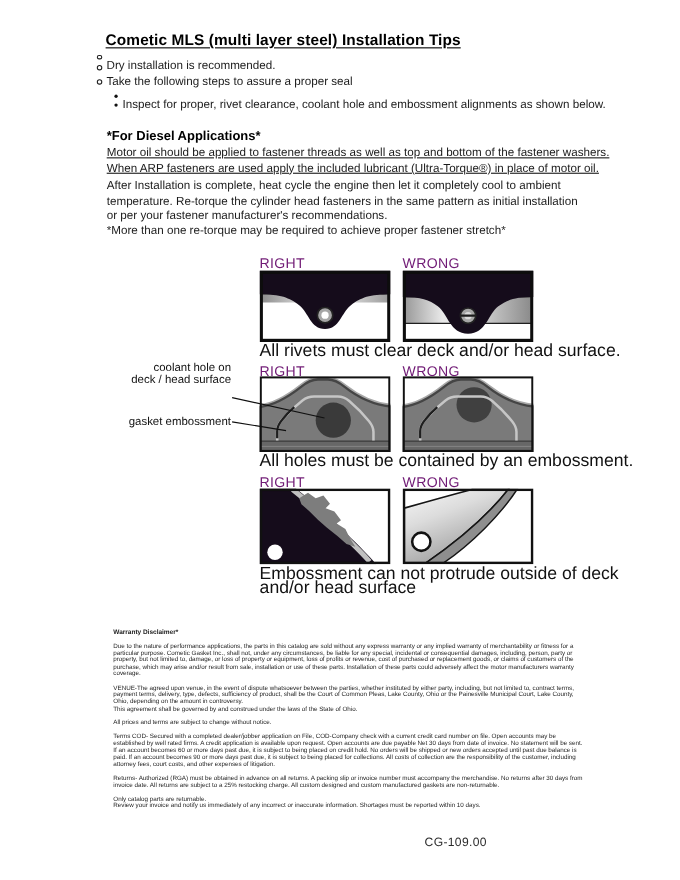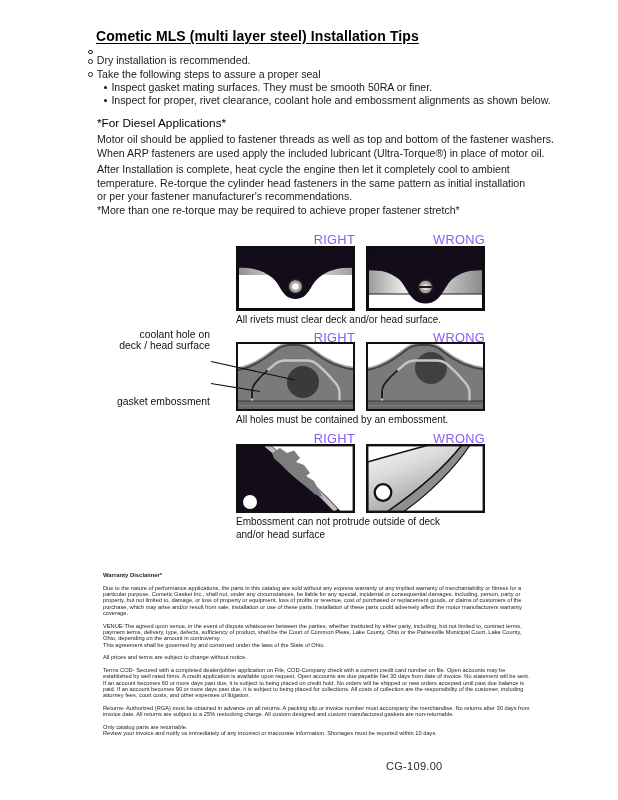--- a/index.html
+++ b/index.html
@@ -9,31 +9,31 @@
   .title{position:absolute;left:96px;top:28px;font-size:14px;font-weight:bold;color:#000;
          text-decoration:underline;text-underline-offset:2px;letter-spacing:.1px;white-space:nowrap;}
 
   .bullets{position:absolute;left:88px;top:45px;width:490px;font-size:10.6px;}
   .b{display:flex;line-height:13.3px;white-space:nowrap;}
   .b.l2{margin-left:16px;}
   .dot{flex:0 0 auto;margin:4.6px 4px 0 0;width:3.4px;height:3.4px;border-radius:50%;}
   .dot.o{border:1px solid #222;background:transparent;width:2.8px;height:2.8px;}
   .dot.f{background:#111;}
 
-  .diesel-head{position:absolute;left:97px;top:116px;font-size:11.8px;font-weight:normal;color:#000;white-space:nowrap;text-align:right;}
+  .diesel-head{position:absolute;left:97px;top:116px;font-size:11.8px;font-weight:bold;color:#000;white-space:nowrap;text-align:right;}
   .para{position:absolute;left:97px;font-size:10.6px;line-height:13.6px;}
   .para div{white-space:nowrap;}
-  .p1{top:133px;}
+  .p1{top:133px;text-decoration:underline;}
   .p2{top:163px;}
   .note{position:absolute;left:97px;top:204px;font-size:10.6px;white-space:nowrap;}
 
   .diagrams{position:absolute;left:0;top:228px;width:618px;height:320px;}
-  .dg-label{position:absolute;width:119px;text-align:right;font-size:12.8px;letter-spacing:.3px;color:#8b5cf6;}
+  .dg-label{position:absolute;width:119px;text-align:left;font-size:12.8px;letter-spacing:.3px;color:#701a75;}
   .dg-panel{position:absolute;display:block;}
-  .caption{position:absolute;left:236px;font-size:10px;line-height:12.6px;color:#111;}
+  .caption{position:absolute;left:236px;font-size:16px;line-height:12.6px;color:#111;}
   .caption div{white-space:nowrap;}
   .side-label{position:absolute;left:90px;width:120px;text-align:right;font-size:10.4px;line-height:10.8px;color:#111;}
   .leaders{position:absolute;left:0;top:0;pointer-events:none;}
 
   .legal{position:absolute;left:103px;top:572px;width:429px;font-size:5.7px;line-height:6.35px;color:#222;}
   .legal .lh{font-weight:bold;font-size:5.9px;}
   .legal p{margin:0;}
   .legal p.gap{margin-top:6.3px;}
 
   .pageno{position:absolute;left:386px;top:760px;font-size:11px;letter-spacing:.3px;color:#2b2b2b;white-space:nowrap;}
@@ -52,21 +52,20 @@
     <div class="b l1">
         <span class="dot o"></span>
         <span>Dry installation is recommended.</span>
       </div>
     <div class="b l1">
         <span class="dot o"></span>
         <span>Take the following steps to assure a proper seal</span>
       </div>
     <div class="b l2">
         <span class="dot f"></span>
-        <span>Inspect gasket mating surfaces.  They must be smooth 50RA or finer.</span>
       </div>
     <div class="b l2">
         <span class="dot f"></span>
         <span>Inspect for proper, rivet clearance, coolant hole and embossment alignments as shown below.</span>
       </div>
   </div>
 
   <div class="diesel-head">*For Diesel Applications*</div>
 
   <div class="para p1">
@@ -129,21 +128,21 @@
       <div>All rivets must clear deck and/or head surface.</div>
     </div>
 
     <div class="dg-label" style="left:236px;top:102px;">RIGHT</div>
     <div class="dg-label" style="left:366px;top:102px;">WRONG</div>
 
     <div class="side-label" style="top:102px;">
       <div>coolant hole on</div>
       <div>deck / head surface</div>
     </div>
-    <div class="side-label" style="top:150.5px;margin-top:18px;">gasket embossment</div>
+    <div class="side-label" style="top:150.5px;">gasket embossment</div>
 
     <svg class="dg-panel" style="left:236px;top:114px;" width="119" height="69" viewBox="0 0 119 69">
       <rect x="0" y="0" width="119" height="69" fill="#fff"></rect>
       <path d="M0,69 V28 C14,26.5 26,19 38,9.5 C44,4.5 48,3 53,3 L62,3 C67,3 71,4.5 77,9.5 C89,19 103,26 119,27.5 V69 Z" fill="none" stroke="#a8a8a8" stroke-width="5"></path>
       <path d="M0,69 V28 C14,26.5 26,19 38,9.5 C44,4.5 48,3 53,3 L62,3 C67,3 71,4.5 77,9.5 C89,19 103,26 119,27.5 V69 Z" fill="#7a7a7a" stroke="#454545" stroke-width="2.2"></path>
       <rect x="1.2" y="59" width="116.6" height="8.8" fill="#676767"></rect>
       <line x1="1.2" y1="59" x2="117.8" y2="59" stroke="#3a3a3a" stroke-width="1.1"></line>
       <line x1="1.2" y1="63.8" x2="117.8" y2="63.8" stroke="#8f8f8f" stroke-width="0.7"></line>
       <circle cx="67" cy="40" r="16" fill="#3a3a3a"></circle>
       <path d="M16,58.5 V50 C16,46 17.5,43 20.5,39.5 C26,33 33,26.5 39,22 C42.5,19.4 45.5,18.5 49.5,18.5 L71,18.5 C75,18.5 78,19.6 81.5,22.5 C88,28 95.5,36 99.5,41 C102.3,44.5 103.5,47 103.5,50.5 V58.5" fill="none" stroke="#c6c6c6" stroke-width="2.3" stroke-linejoin="round"></path>

